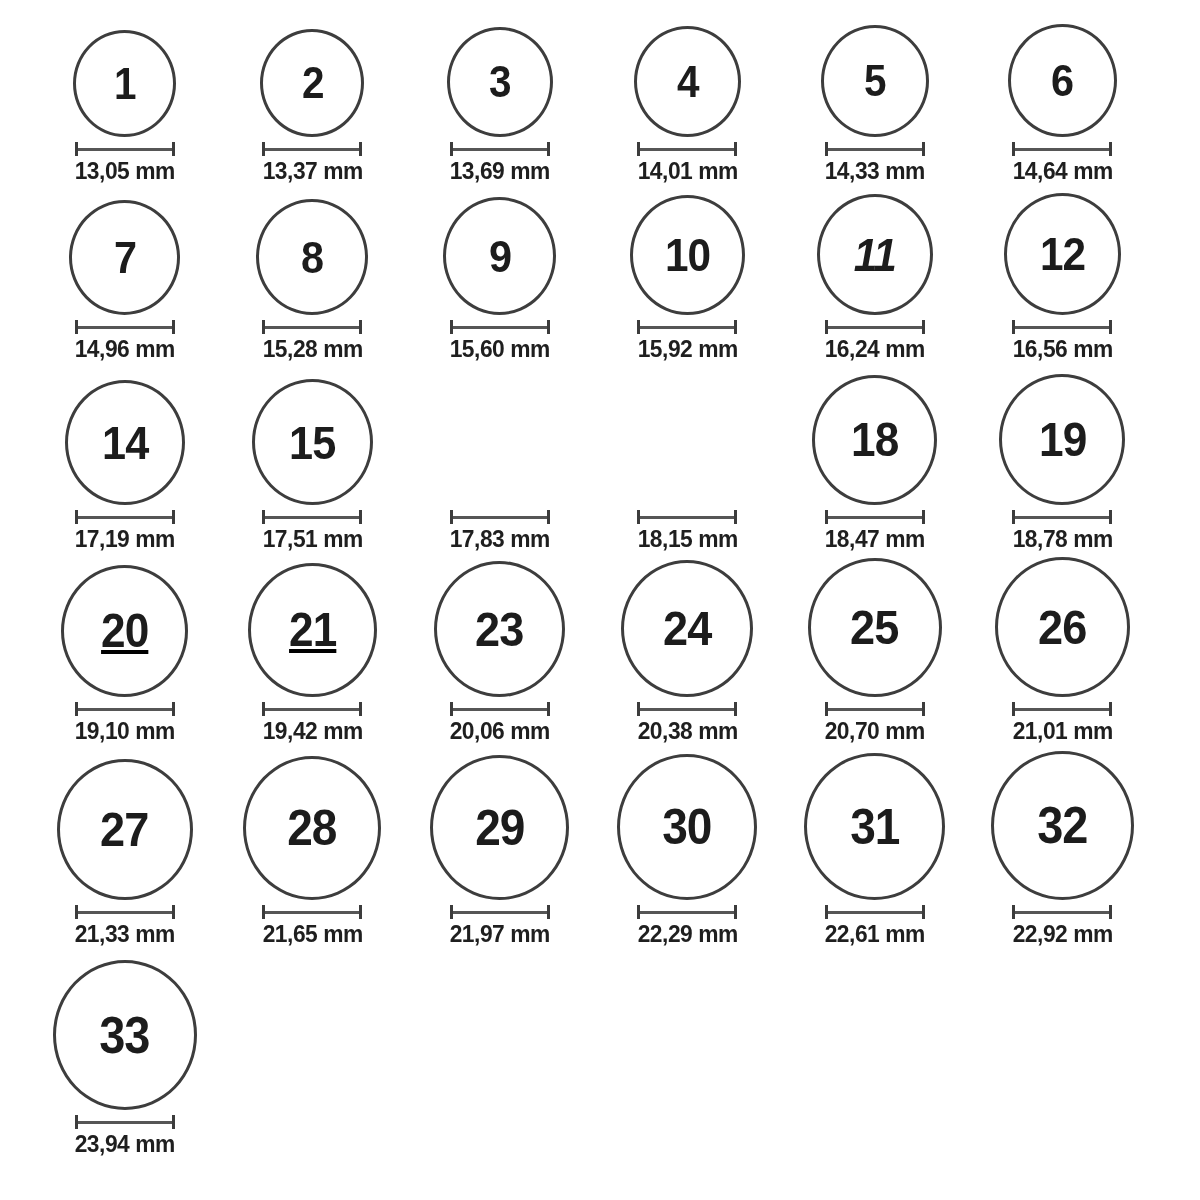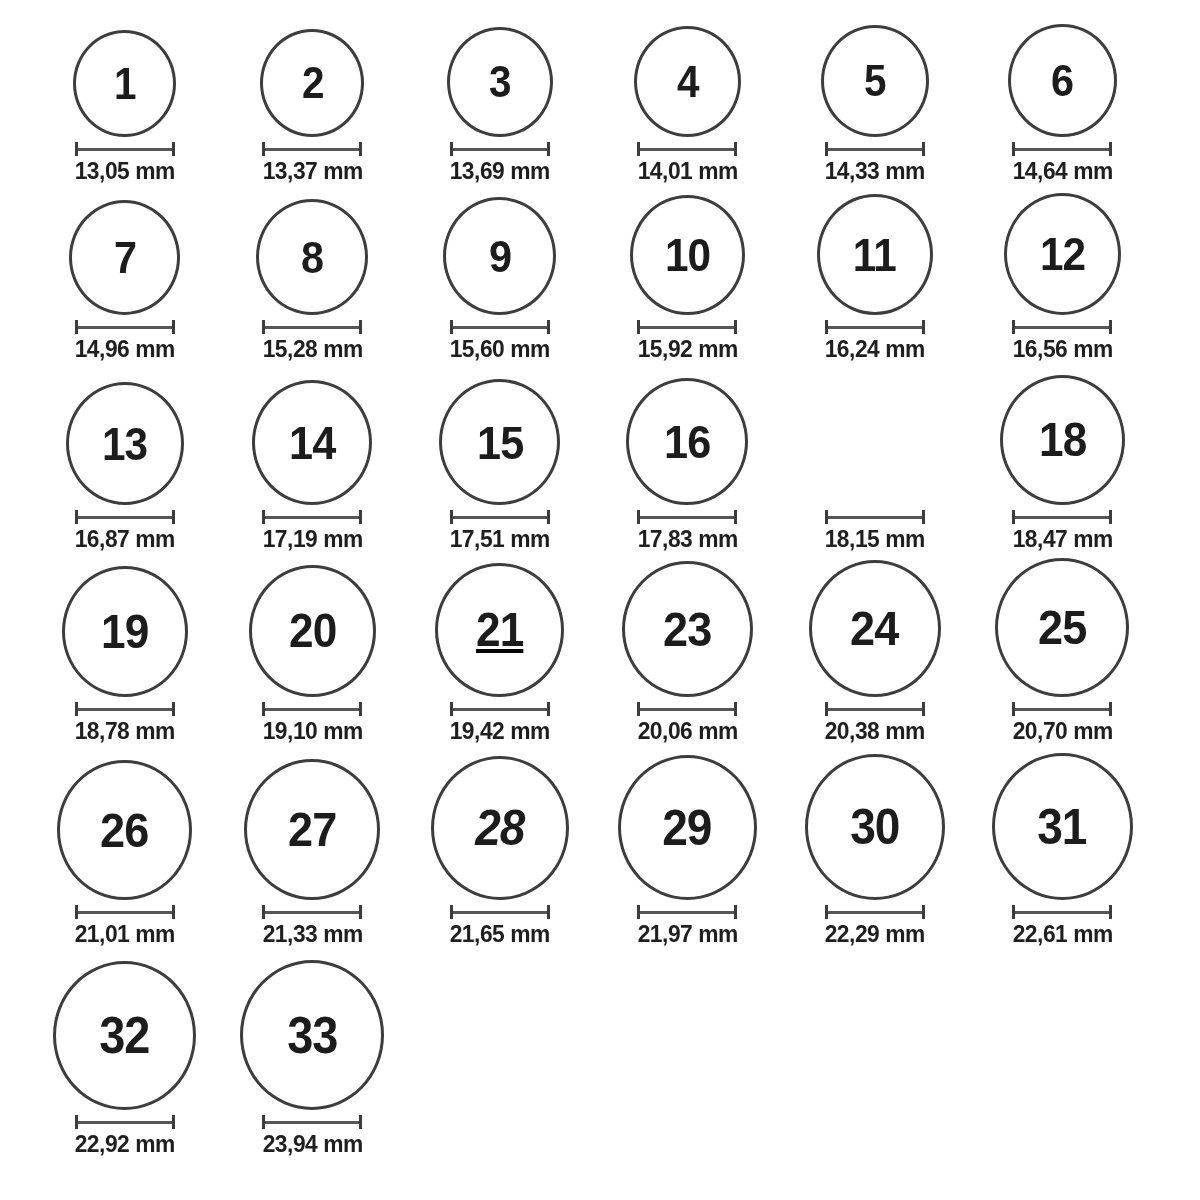--- a/index.html
+++ b/index.html
@@ -164,48 +164,39 @@
     <div class="circle" style="width: 115px; height: 120px;">
       <span class="num" style="font-size: 46px;">10</span>
     </div>
     <div class="measure">
       <span class="measure-bar"></span>
     </div>
     <div class="mm">15,92 mm</div>
   </div>
 
   <div class="cell">
-    <div class="circle" style="width: 116px; height: 121px;">
+    <div class="circle" style="width: 116px; height: 121px; font-style: italic;">
       <span class="num" style="font-size: 46px;">11</span>
     </div>
     <div class="measure">
       <span class="measure-bar"></span>
     </div>
     <div class="mm">16,24 mm</div>
   </div>
 
   <div class="cell">
     <div class="circle" style="width: 117px; height: 122px;">
       <span class="num" style="font-size: 46px;">12</span>
     </div>
     <div class="measure">
       <span class="measure-bar"></span>
     </div>
     <div class="mm">16,56 mm</div>
   </div>
 
-  <div class="cell">
-    <div class="circle" style="width: 118px; height: 123px;">
-      <span class="num" style="font-size: 46px;">13</span>
-    </div>
-    <div class="measure">
-      <span class="measure-bar"></span>
-    </div>
-    <div class="mm">16,87 mm</div>
-  </div>
 
   <div class="cell">
     <div class="circle" style="width: 120px; height: 125px; text-align: center;">
       <span class="num" style="font-size: 47px;">14</span>
     </div>
     <div class="measure">
       <span class="measure-bar"></span>
     </div>
     <div class="mm">17,19 mm</div>
   </div>
@@ -214,23 +205,20 @@
     <div class="circle" style="width: 121px; height: 126px;">
       <span class="num" style="font-size: 47px;">15</span>
     </div>
     <div class="measure">
       <span class="measure-bar"></span>
     </div>
     <div class="mm">17,51 mm</div>
   </div>
 
   <div class="cell">
-    <div class="circle" style="width: 122px; height: 127px;">
-      <span class="num" style="font-size: 47px;">16</span>
-    </div>
     <div class="measure">
       <span class="measure-bar"></span>
     </div>
     <div class="mm">17,83 mm</div>
   </div>
 
   <div class="cell">
     <div class="measure">
       <span class="measure-bar"></span>
     </div>
@@ -251,21 +239,21 @@
     <div class="circle" style="width: 126px; height: 131px;">
       <span class="num" style="font-size: 48px;">19</span>
     </div>
     <div class="measure">
       <span class="measure-bar"></span>
     </div>
     <div class="mm">18,78 mm</div>
   </div>
 
   <div class="cell">
-    <div class="circle" style="width: 127px; height: 132px;">
+    <div class="circle" style="width: 127px; height: 132px; text-decoration: underline;">
       <span class="num" style="font-size: 48px;">20</span>
     </div>
     <div class="measure">
       <span class="measure-bar"></span>
     </div>
     <div class="mm">19,10 mm</div>
   </div>
 
   <div class="cell">
     <div class="circle" style="width: 129px; height: 134px; text-decoration: underline;">
@@ -322,21 +310,21 @@
     <div class="circle" style="width: 136px; height: 141px;">
       <span class="num" style="font-size: 49px;">27</span>
     </div>
     <div class="measure">
       <span class="measure-bar"></span>
     </div>
     <div class="mm">21,33 mm</div>
   </div>
 
   <div class="cell">
-    <div class="circle" style="width: 138px; height: 144px; font-style: italic;">
+    <div class="circle" style="width: 138px; height: 144px;">
       <span class="num" style="font-size: 50px;">28</span>
     </div>
     <div class="measure">
       <span class="measure-bar"></span>
     </div>
     <div class="mm">21,65 mm</div>
   </div>
 
   <div class="cell">
     <div class="circle" style="width: 139px; height: 145px;">

